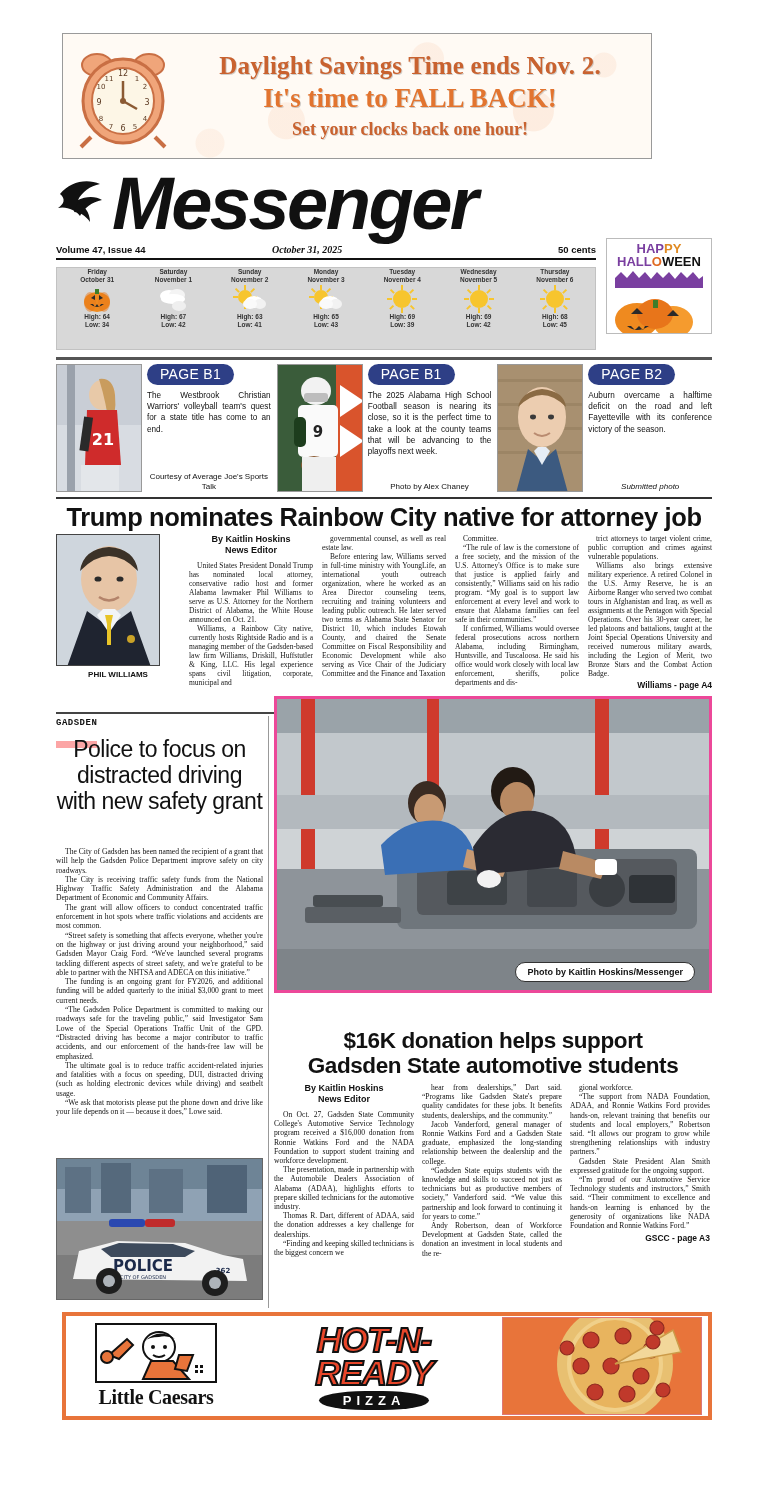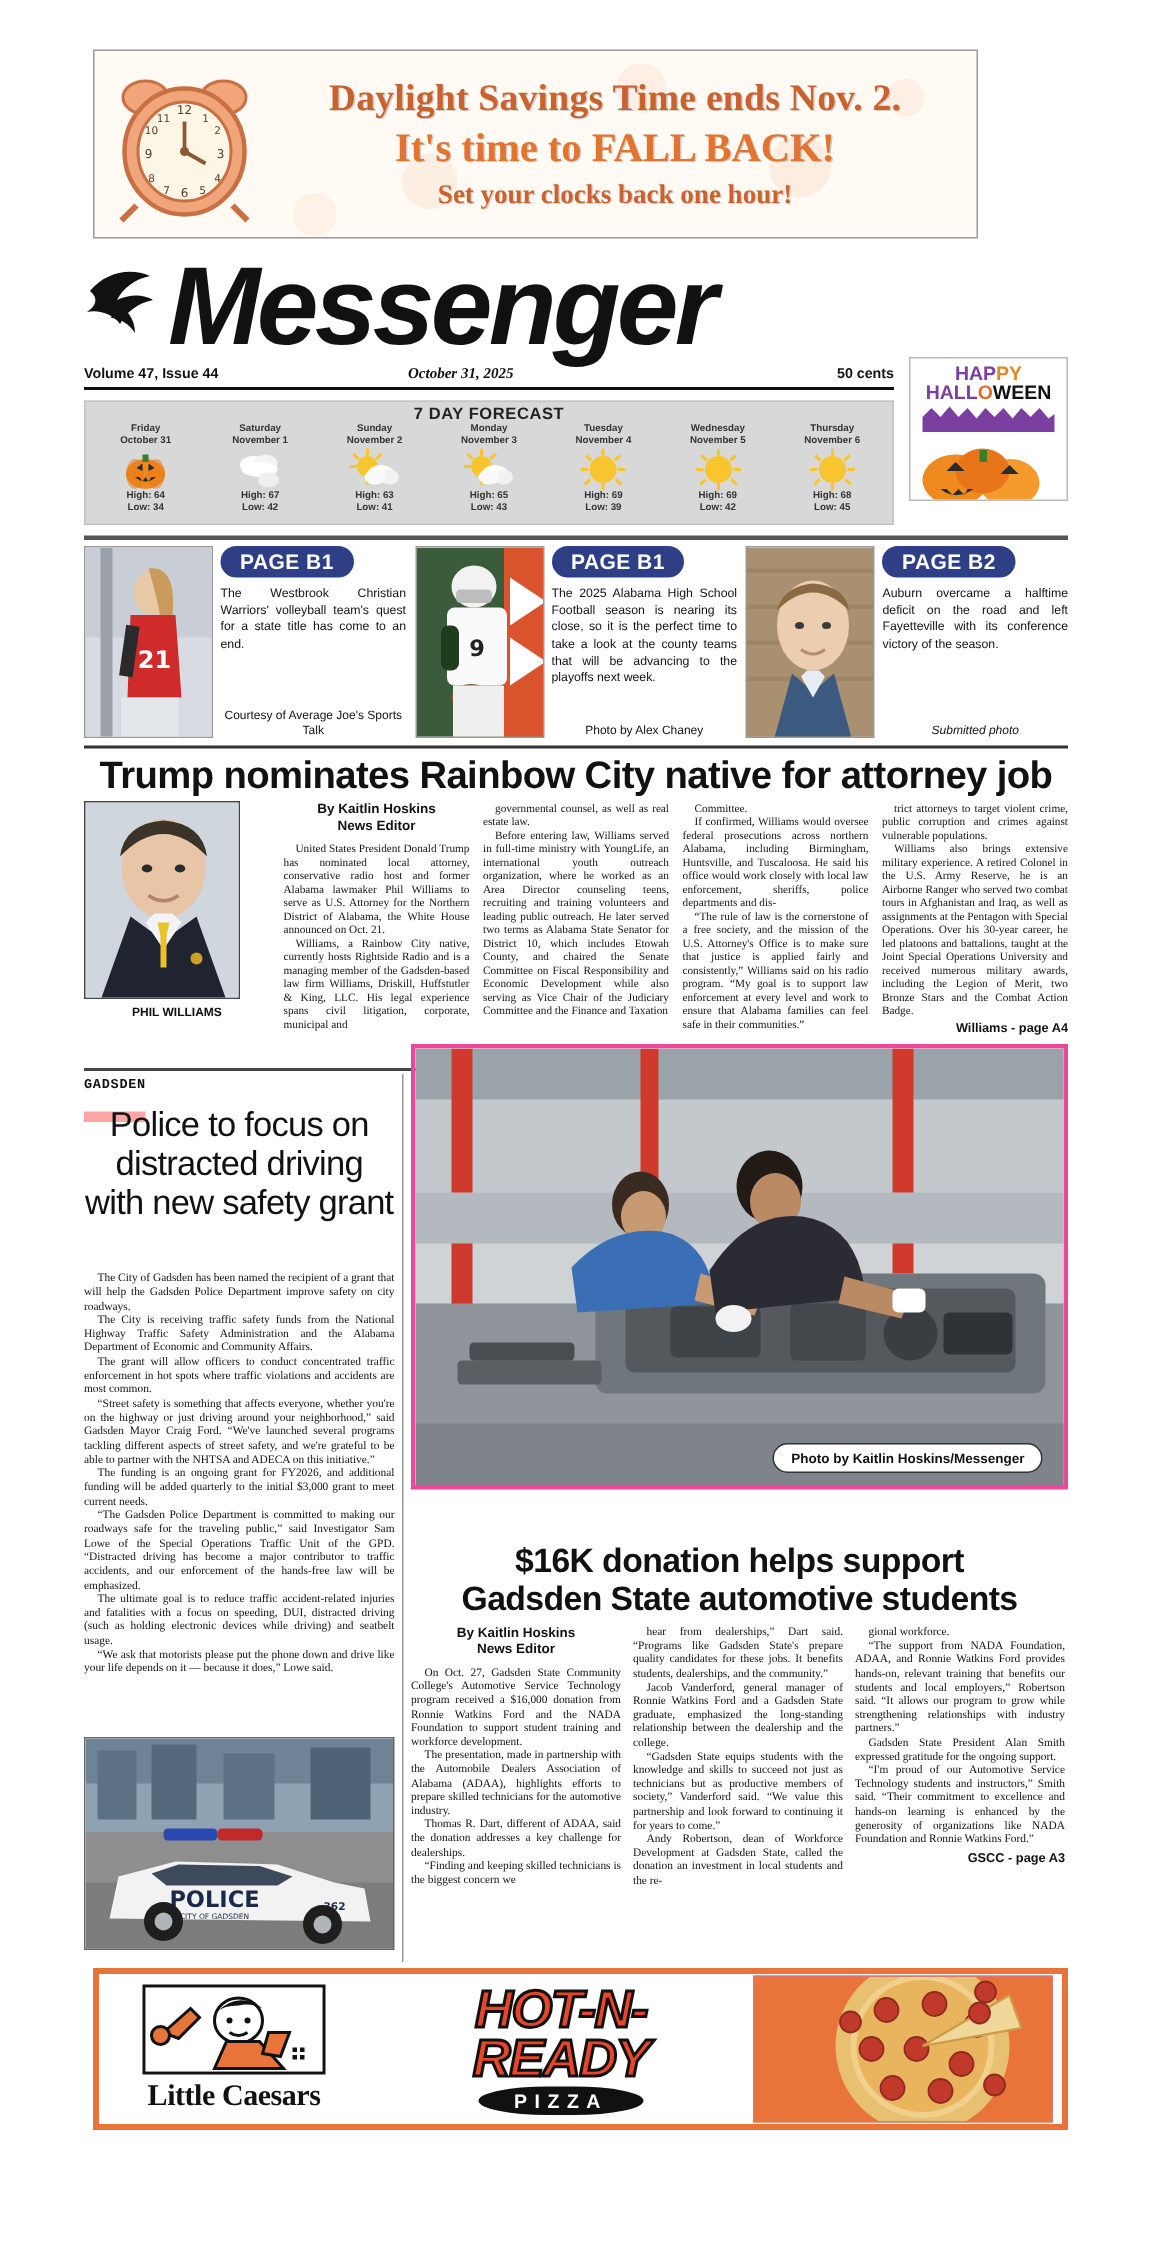--- a/index.html
+++ b/index.html
@@ -79,21 +79,21 @@
   .fc-hi, .fc-lo{ font-family:"Liberation Sans",sans-serif; font-weight:bold; font-size:6.5px; color:#333; line-height:8px;}
 
   
   .promo-rule{ position:absolute; left:56px; top:357px; width:656px; height:3px; background:#555;}
   .promos{ position:absolute; left:56px; top:364px; width:656px; height:128px; display:flex; gap:6px; }
   .promo{ flex:1; display:flex; gap:5px; }
   .promo-img{ width:86px; height:128px; flex:none; border:1px solid #999; overflow:hidden; position:relative; }
   .promo-body{ flex:1; position:relative; }
   .promo-badge{
     display:inline-block; background:#2e3f86; color:#fff; border-radius:11px;
-    font-family:"Liberation Sans",sans-serif; font-weight:bold; font-size:14px;
+    font-family:"Liberation Sans",sans-serif; font-weight:normal; font-size:14px;
     padding:2px 13px 3px; letter-spacing:.3px; margin-bottom:5px;
   }
   .promo-text{ font-family:"Liberation Sans",sans-serif; font-size:8.2px; line-height:11.2px; color:#111; text-align:justify; }
   .promo-credit{ position:absolute; bottom:0; left:0; right:0; text-align:center;
                  font-family:"Liberation Sans",sans-serif; font-size:8px; line-height:10px; color:#111;}
   .promo-credit.ital{ font-style:italic; }
 
   
   .lead-rule-top{ position:absolute; left:56px; top:497px; width:656px; height:2px; background:#333;}
   .lead-head{
@@ -241,21 +241,20 @@
         <ellipse cx="48" cy="44" rx="18" ry="15" fill="#e8751a"></ellipse>
         <path d="M24 44 L30 38 L36 44 Z" fill="#2a2a2a"></path>
         <path d="M60 46 L66 40 L72 46 Z" fill="#2a2a2a"></path>
         <path d="M20 56 Q30 64 42 56 L38 56 L36 60 L32 56 L28 60 L24 56 Z" fill="#2a2a2a"></path>
         <rect x="46" y="30" width="5" height="8" fill="#3e7d2a"></rect>
       </svg>
     </div>
   </div>
 
   <div class="forecast">
-    <div class="fc-title">7 DAY FORECAST</div>
     <div class="fc-days">
       <div class="fc-day">
         <div class="fc-dow">Friday</div>
         <div class="fc-date">October 31</div>
         <div class="fc-icon">
           <svg width="30" height="28" viewBox="0 0 30 28">
               <ellipse cx="15" cy="17" rx="13" ry="10" fill="#ef8a1f"></ellipse>
               <ellipse cx="8" cy="17" rx="6" ry="10" fill="#e8781a" opacity=".5"></ellipse>
               <ellipse cx="22" cy="17" rx="6" ry="10" fill="#e8781a" opacity=".5"></ellipse>
               <rect x="13" y="4" width="4" height="5" fill="#3e7d2a"></rect>
@@ -503,22 +502,22 @@
     <div class="lead-col">
       <div class="bodytext">
         <p>governmental counsel, as well as real estate law.</p>
         <p>Before entering law, Williams served in full-time ministry with YoungLife, an international youth outreach organization, where he worked as an Area Director counseling teens, recruiting and training volunteers and leading public outreach. He later served two terms as Alabama State Senator for District 10, which includes Etowah County, and chaired the Senate Committee on Fiscal Responsibility and Economic Development while also serving as Vice Chair of the Judiciary Committee and the Finance and Taxation</p>
       </div>
     </div>
 
     <div class="lead-col">
       <div class="bodytext">
         <p>Committee.</p>
+        <p>“The rule of law is the cornerstone of a free society, and the mission of the U.S. Attorney's Office is to make sure that justice is applied fairly and consistently,” Williams said on his radio program. “My goal is to support law enforcement at every level and work to ensure that Alabama families can feel safe in their communities.”</p>
         <p>If confirmed, Williams would oversee federal prosecutions across northern Alabama, including Birmingham, Huntsville, and Tuscaloosa. He said his office would work closely with local law enforcement, sheriffs, police departments and dis-</p>
-        <p>“The rule of law is the cornerstone of a free society, and the mission of the U.S. Attorney's Office is to make sure that justice is applied fairly and consistently,” Williams said on his radio program. “My goal is to support law enforcement at every level and work to ensure that Alabama families can feel safe in their communities.”</p>
       </div>
     </div>
 
     <div class="lead-col">
       <div class="bodytext">
         <p>trict attorneys to target violent crime, public corruption and crimes against vulnerable populations.</p>
         <p>Williams also brings extensive military experience. A retired Colonel in the U.S. Army Reserve, he is an Airborne Ranger who served two combat tours in Afghanistan and Iraq, as well as assignments at the Pentagon with Special Operations. Over his 30-year career, he led platoons and battalions, taught at the Joint Special Operations University and received numerous military awards, including the Legion of Merit, two Bronze Stars and the Combat Action Badge.</p>
       </div>
       <div class="jump">Williams - page A4</div>
     </div>

